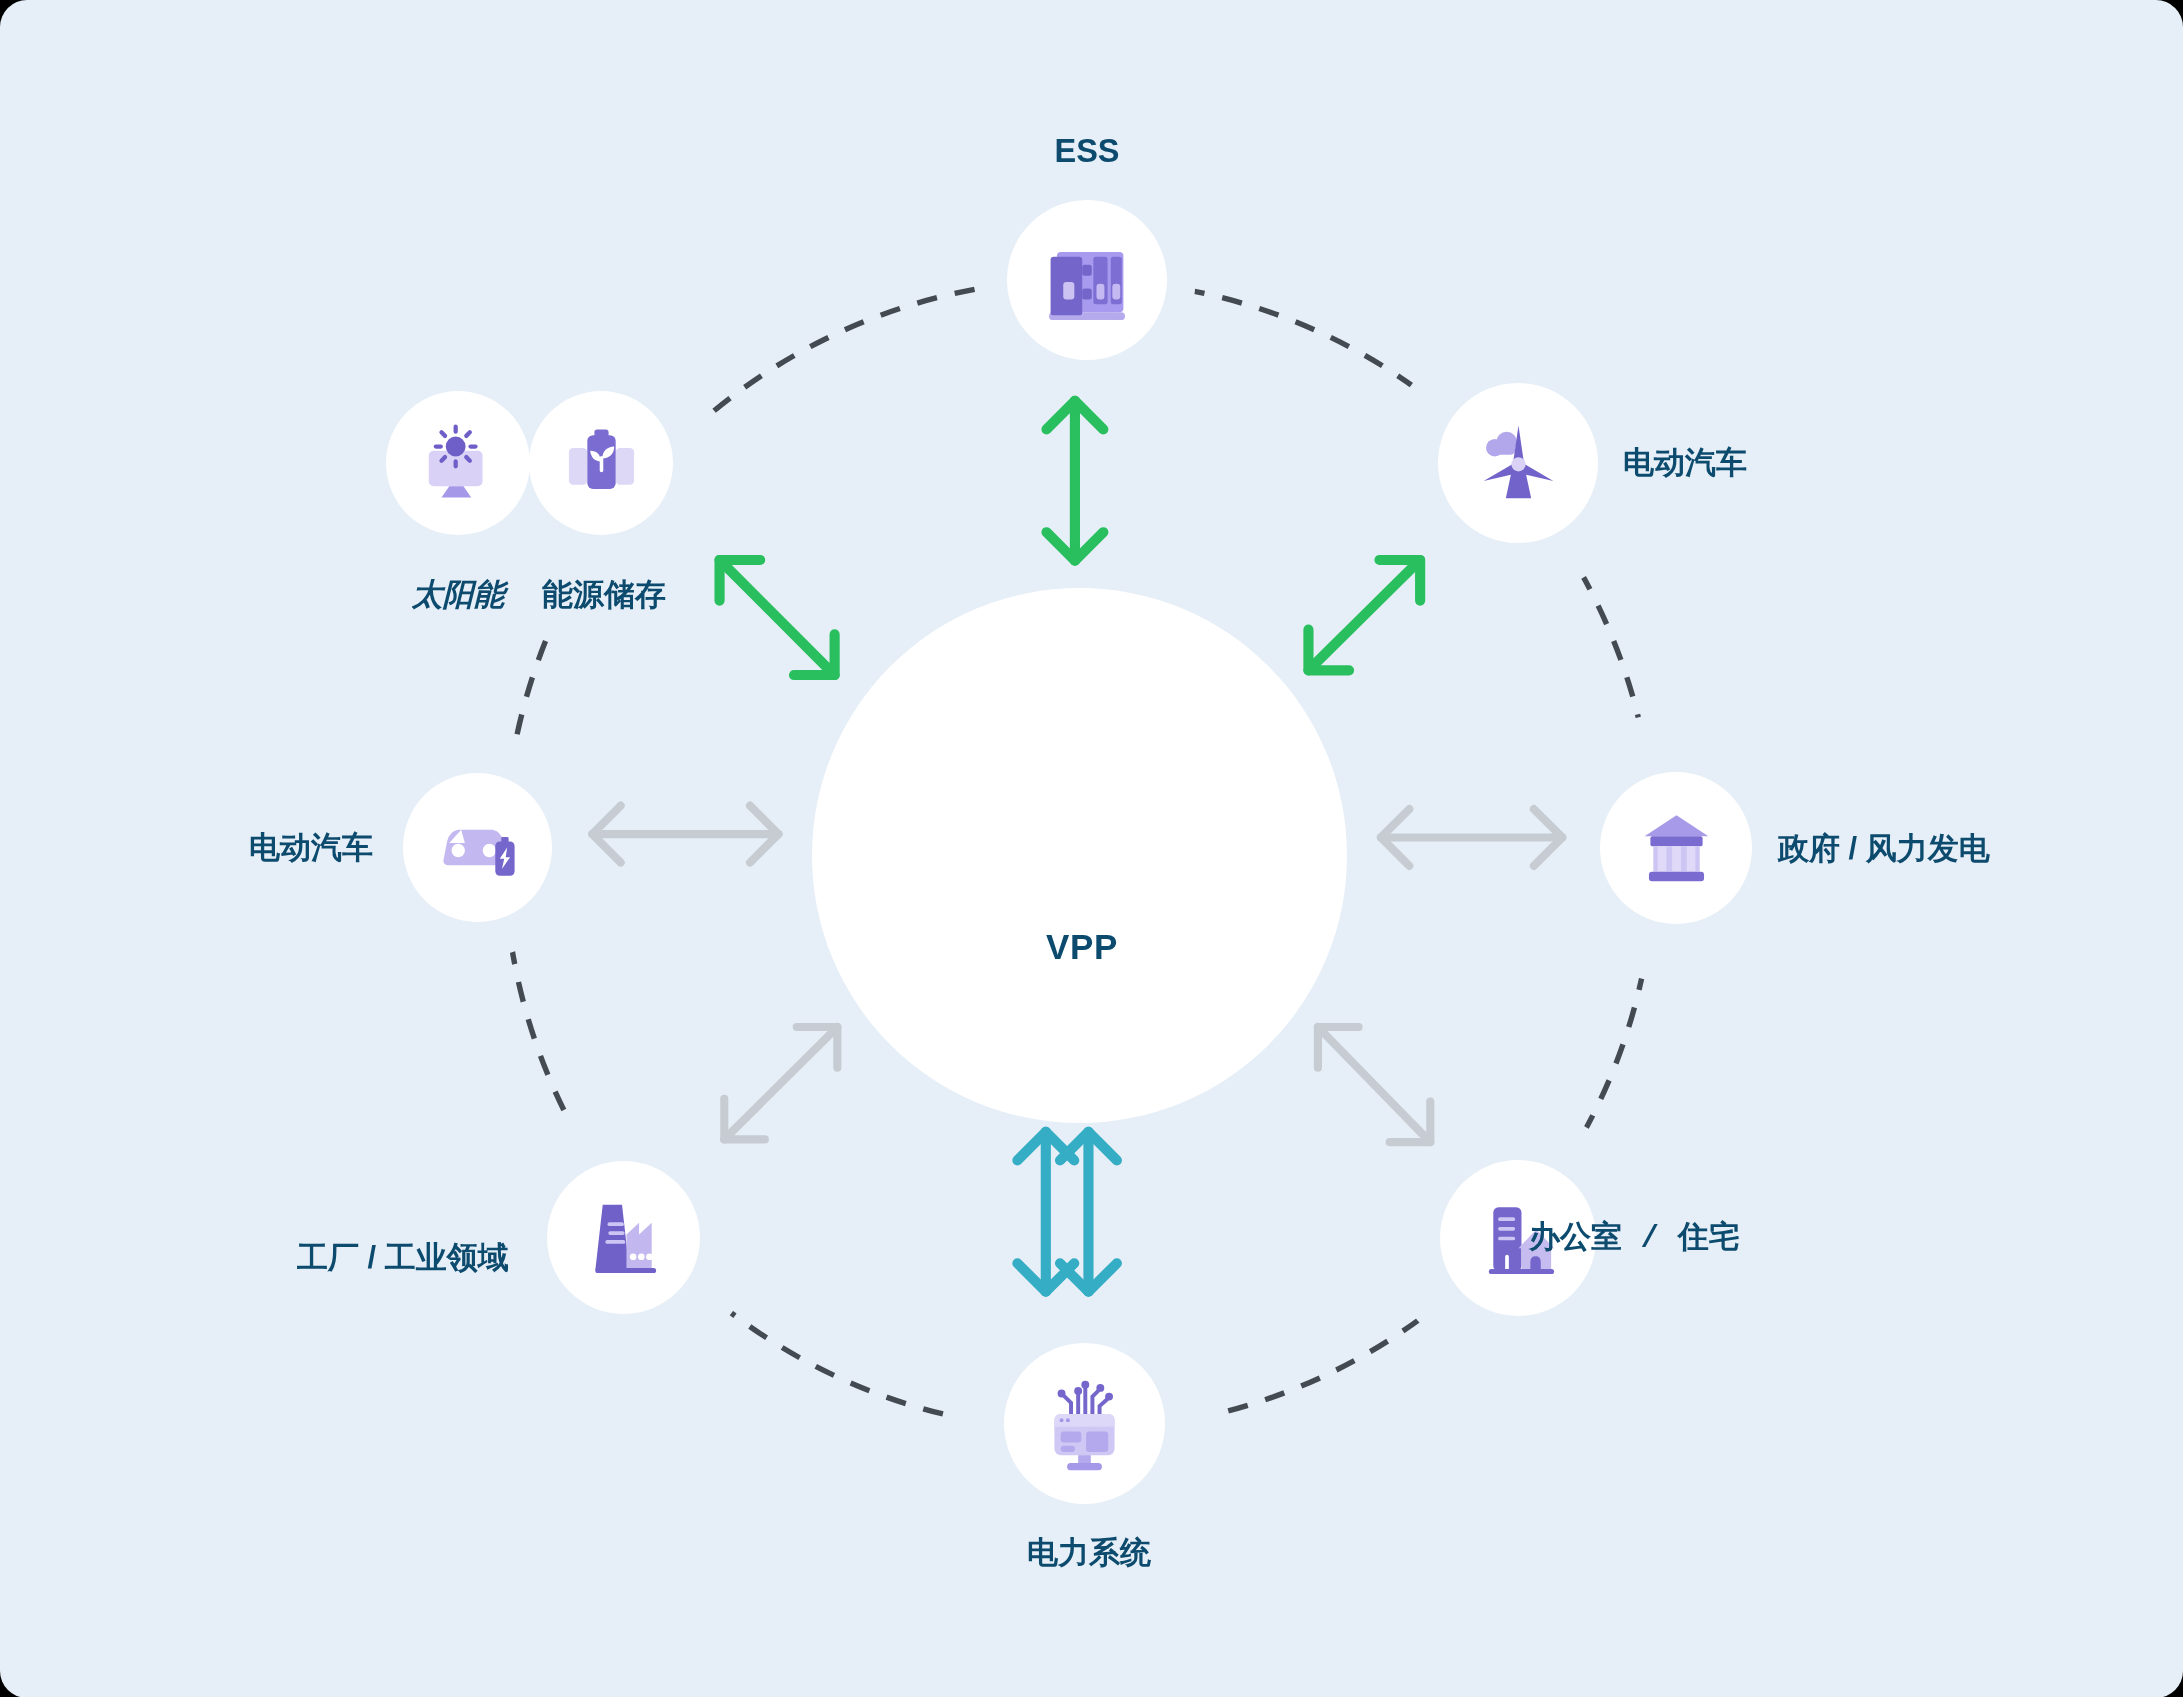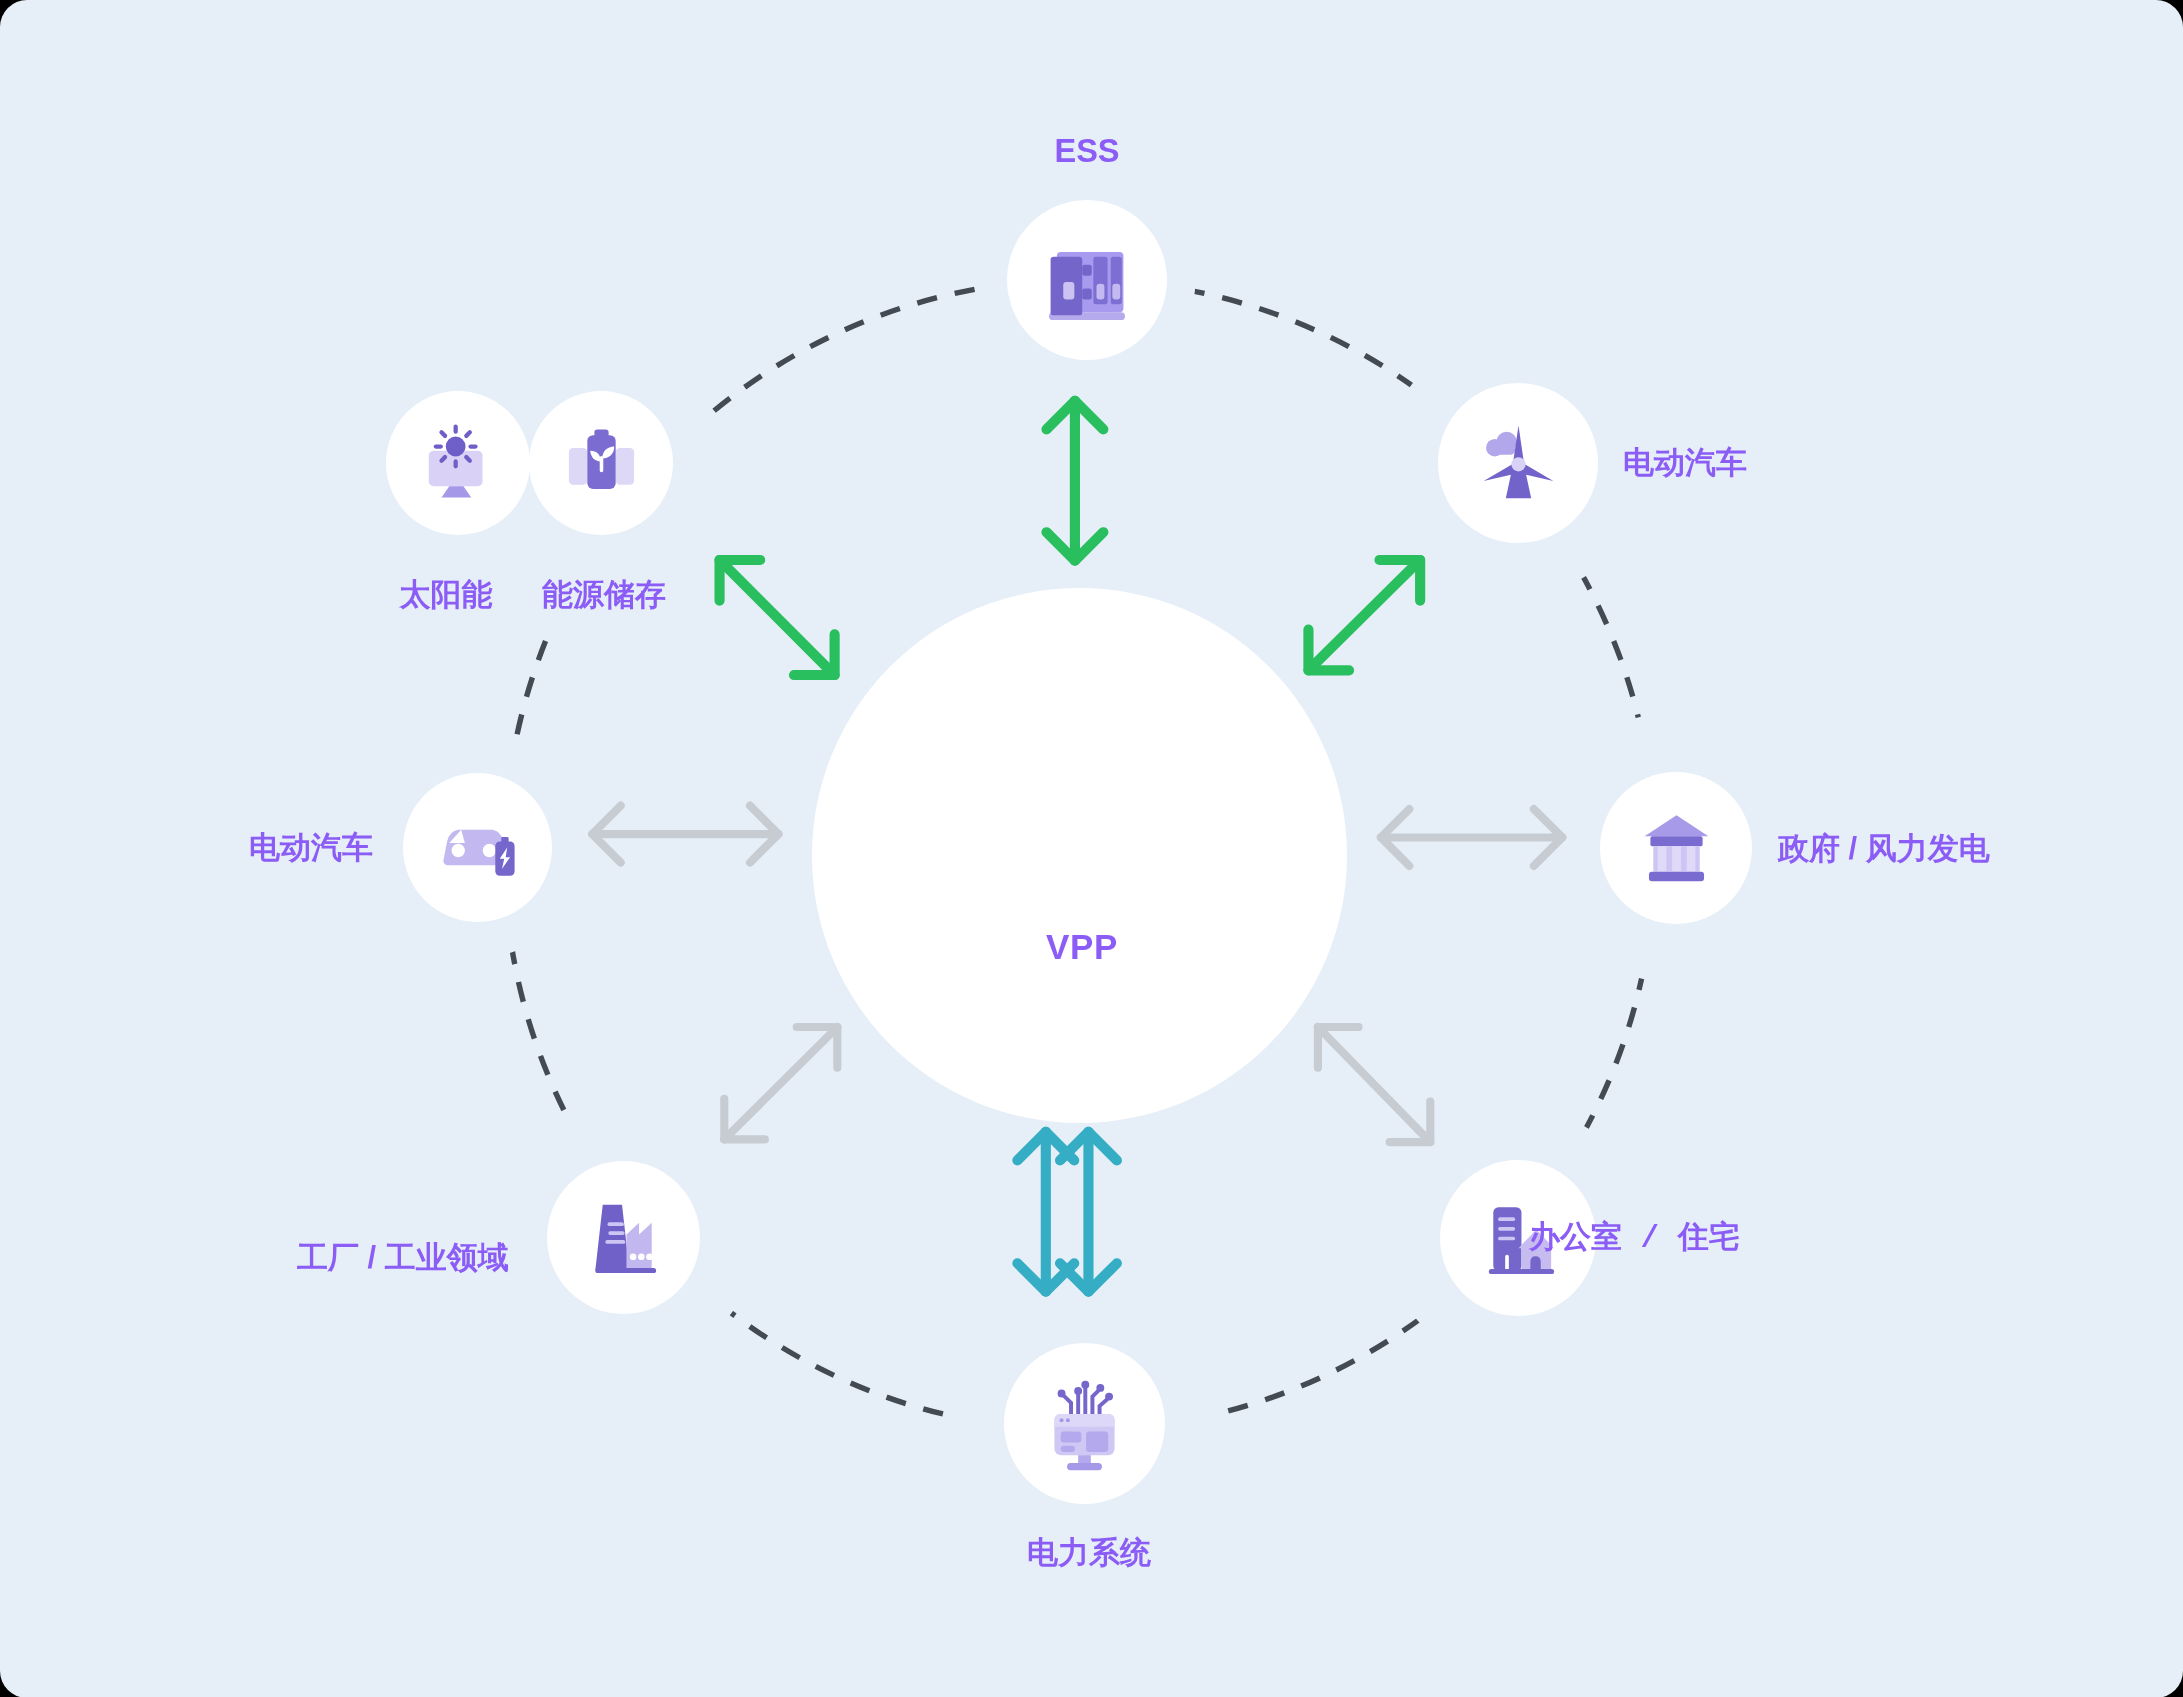--- a/index.html
+++ b/index.html
@@ -1,24 +1,24 @@
 <!DOCTYPE html>
 <html style="font-size:10.8px"><head>
 <meta charset="utf-8">
 <style>
   html,body{margin:0;padding:0;background:#000;font-family:"Liberation Sans","DejaVu Sans",sans-serif;}
   .stage{position:relative;width:2183px;height:1698px;background:#e6eff7;border-radius:27px;overflow:hidden;}
   .layer{position:absolute;left:0;top:0;width:2183px;height:1698px;}
   .node{position:absolute;background:#ffffff;border-radius:50%;display:flex;align-items:center;justify-content:center;}
   .node svg{display:block;}
   .center-circle{position:absolute;left:812px;top:588px;width:535px;height:535px;background:#ffffff;border-radius:50%;}
-  .lbl{position:absolute;color:#8b5cf6;font-size:31px;font-weight:600;line-height:1;white-space:nowrap;}
+  .lbl{position:absolute;color:#0c4a6e;font-size:31px;font-weight:600;line-height:1;white-space:nowrap;}
   .lbl.centered{transform:translateX(-50%);}
   .lbl-ess{left:1087px;top:135px;font-size:32.5px;font-weight:700;}
-  .lbl-solar{left:446px;top:579px;}
+  .lbl-solar{left:458px;top:579px;font-style:italic;}
   .lbl-storage{left:604px;top:579px;}
   .lbl-wind{left:1623px;top:447px;}
   .lbl-ev{left:249px;top:832px;}
   .lbl-gov{left:1778px;top:833px;}
   .lbl-office{left:1529px;top:1223px;font-family:Liberation Mono, monospace;}
   .lbl-factory{left:297px;top:1223px;margin-top:19px;}
   .lbl-power{left:1089px;top:1539px;font-family:Liberation Mono, monospace;}
   .lbl-vpp{left:1082px;top:929px;font-size:35px;font-weight:700;letter-spacing:0.7px;}
   
   .n-ess{left:1007px;top:200px;width:160px;height:160px;}

